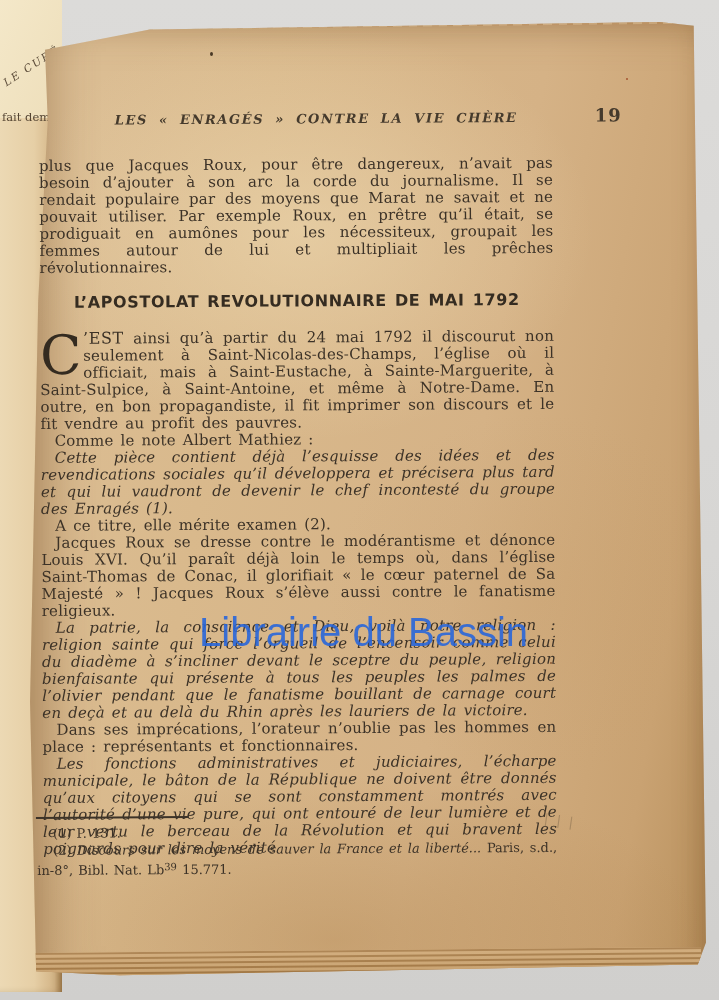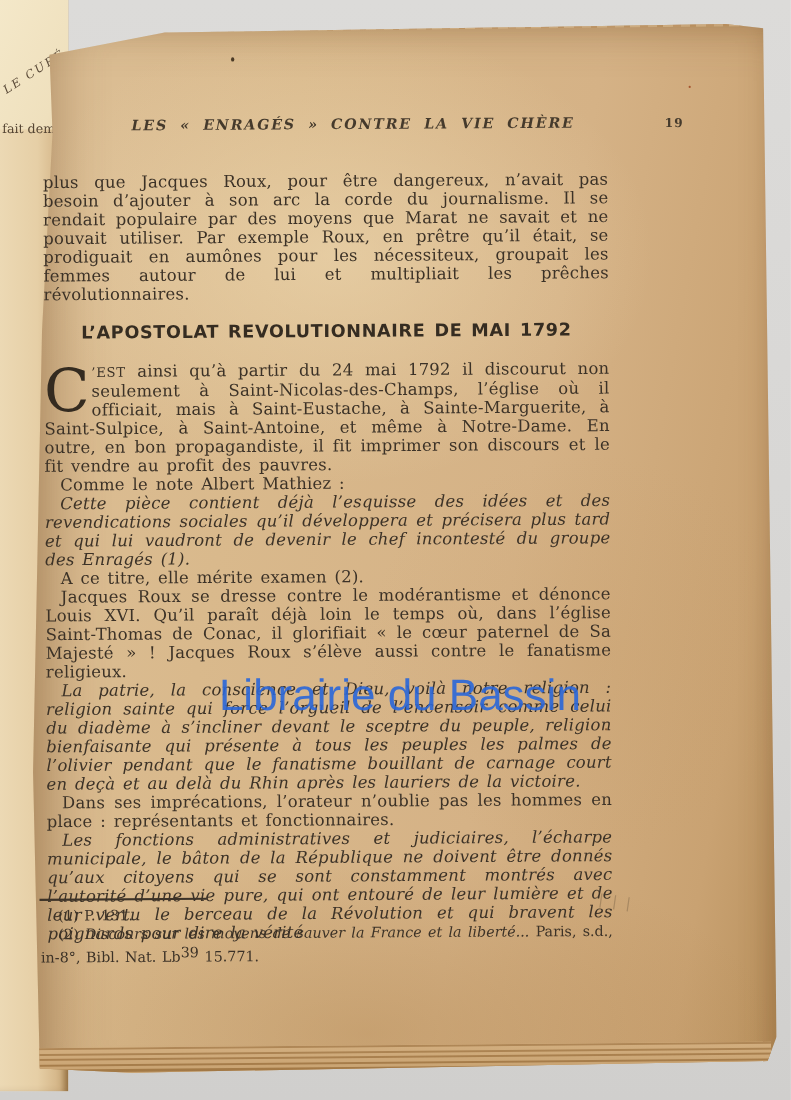--- a/index.html
+++ b/index.html
@@ -68,21 +68,21 @@
     color:#3c3227;transform:rotate(-.35deg);
   }
   .running-head{
     position:absolute;left:40px;top:106px;width:584px;
     display:flex;align-items:baseline;
   }
   .rh-title{
     flex:1;text-align:center;font-style:italic;font-weight:bold;
     font-size:13px;letter-spacing:1.6px;word-spacing:5px;color:#453a2c;
   }
-  .rh-num{font-size:11px;font-weight:bold;letter-spacing:1px;color:#453a2c;}
+  .rh-num{font-size:18px;font-weight:bold;letter-spacing:1px;color:#453a2c;}
   .para-first{
     position:absolute;left:41px;top:141px;width:514px;
     font-size:15px;line-height:17px;text-align:justify;
     word-spacing:2px;letter-spacing:.2px;
   }
   .section-title{
     position:absolute;left:40px;top:291px;width:516px;margin:0;
     text-align:center;font-family:"DejaVu Sans", sans-serif;
     font-size:16px;font-weight:bold;letter-spacing:.6px;word-spacing:2px;color:#352c21;
   }
@@ -91,29 +91,29 @@
     font-size:15px;line-height:17px;text-align:justify;
     word-spacing:2px;letter-spacing:.2px;
   }
   .flow p{margin:0;text-indent:14px;}
   .flow p.q{font-style:italic;}
   .dropcap{
     float:left;font-size:54px;line-height:48px;height:49px;width:36px;
     margin:2px 7px 0 0;text-indent:0;color:#342b20;
   }
   .has-drop{text-indent:0 !important;}
-  .sc{font-size:12px;letter-spacing:.6px;}
+  .sc{font-size:16px;letter-spacing:.6px;}
   .fn-rule{position:absolute;left:34px;top:815px;width:152px;height:2px;background:#3d3328;}
   .footnotes{
     position:absolute;left:35px;top:823px;width:520px;
     font-size:13px;line-height:17px;text-align:justify;word-spacing:1px;
   }
   .footnotes p{margin:0;text-indent:16px;}
   .footnotes i{font-style:italic;}
-  .footnotes sup{font-size:13px;vertical-align:4px;}
+  .footnotes sup{font-size:10px;vertical-align:4px;}
   
   .watermark{
     position:absolute;left:199px;top:610px;
     font-family:"Liberation Sans", sans-serif;
     font-size:40px;font-weight:normal;letter-spacing:0;
     opacity:.9;white-space:nowrap;
   }
 </style>
 </head>
 <body>

